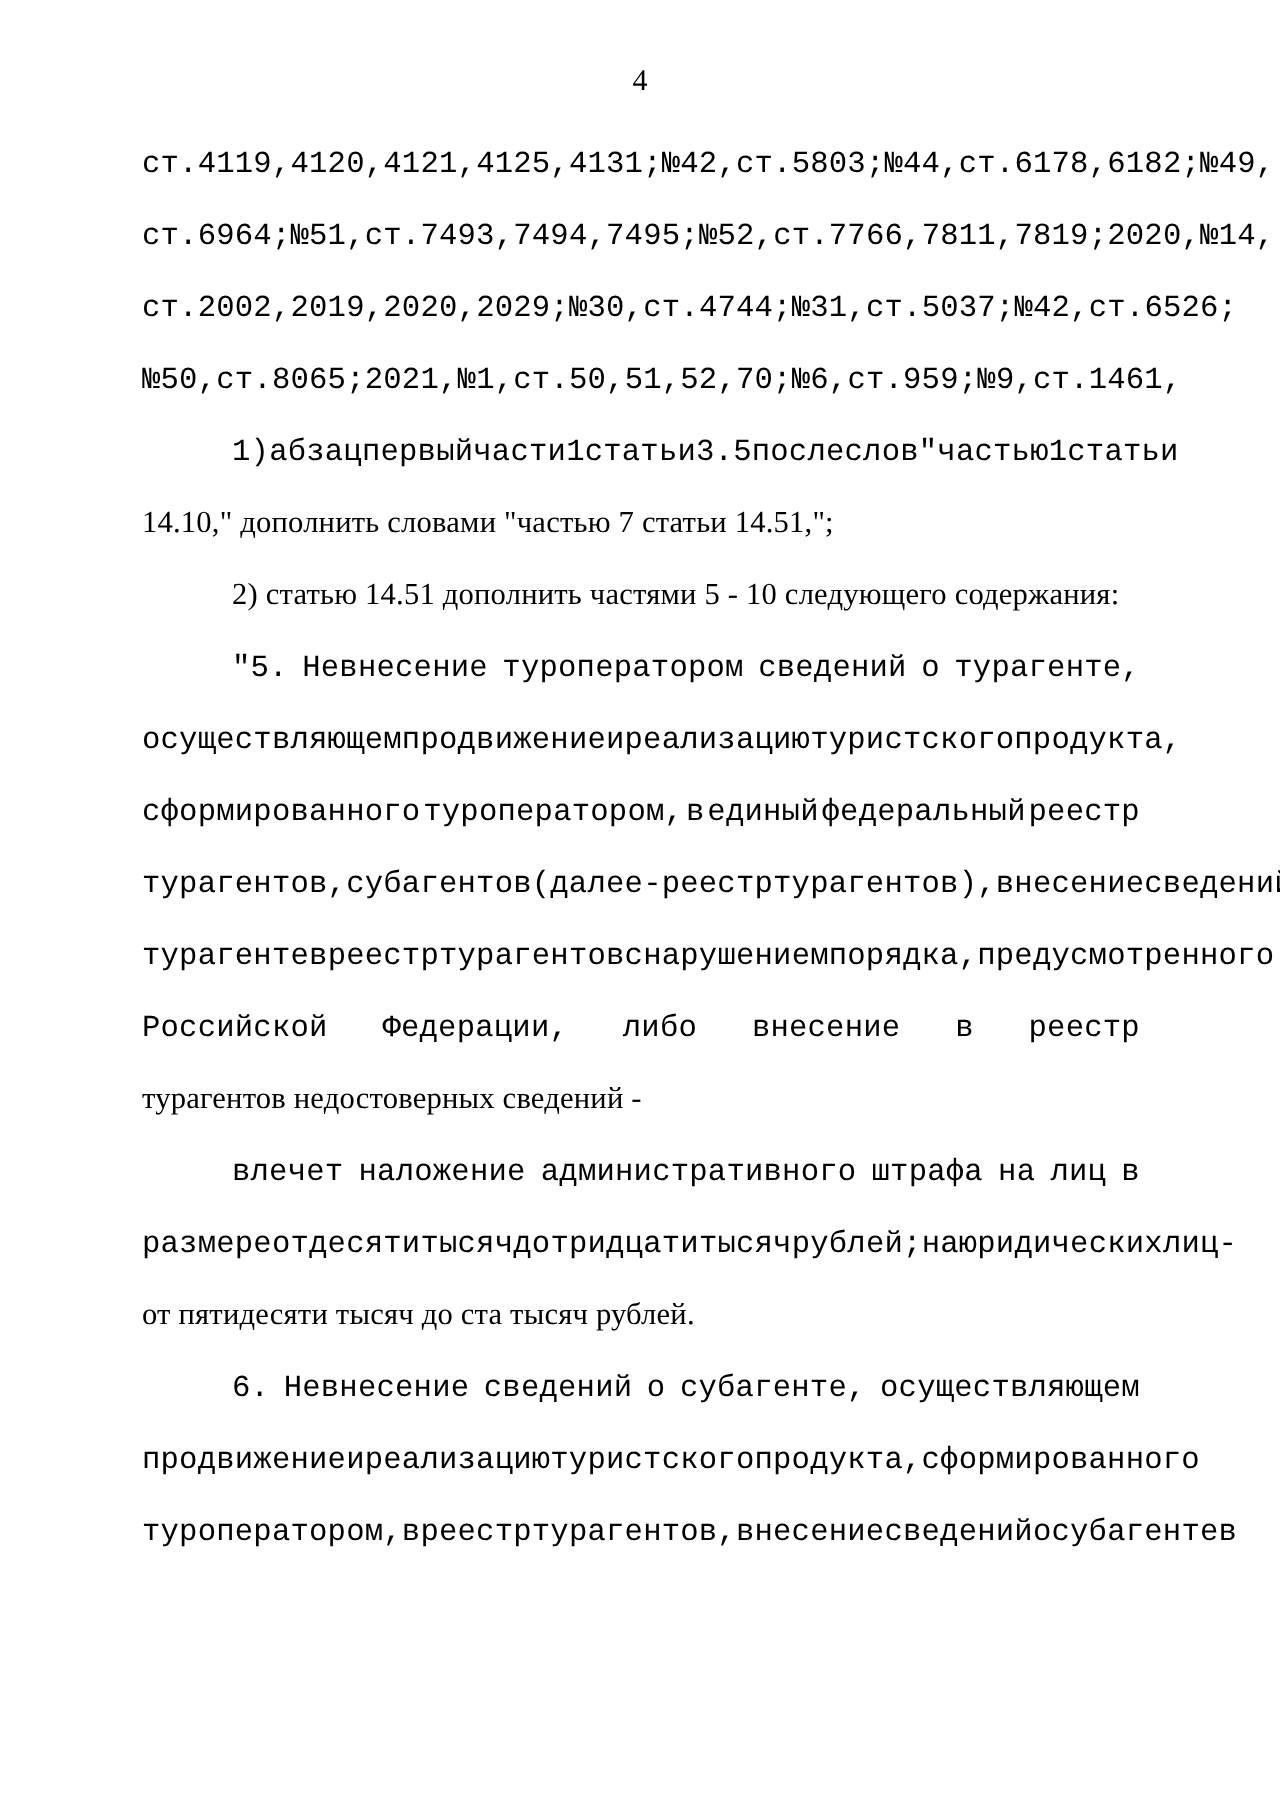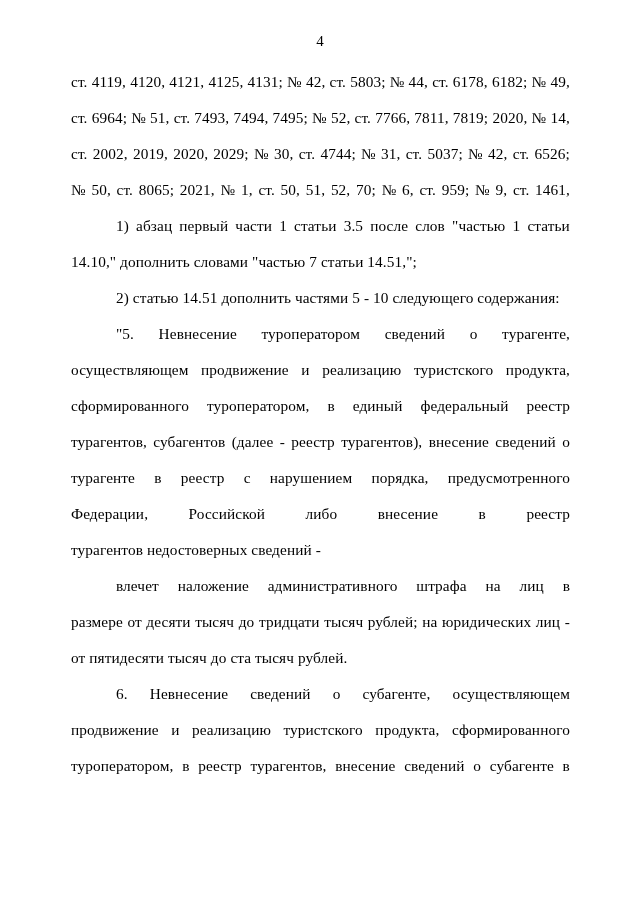--- a/index.html
+++ b/index.html
@@ -41,20 +41,21 @@
     line-height: 36px;
     font-size: 15.3px;
     white-space: nowrap;
     letter-spacing: 0.1px;
   }
   
   .line.just {
     display: flex;
     justify-content: space-between;
     white-space: normal;
+    font-family: Liberation Mono, monospace;
   }
   .line.just > .w {
     white-space: pre;
   }
   
   .line.indent {
     padding-left: 45px;
     box-sizing: border-box;
     width: 499px;
   }
@@ -204,28 +205,29 @@
           <span class="w">реестр</span>
           <span class="w">турагентов),</span>
           <span class="w">внесение</span>
           <span class="w">сведений</span>
           <span class="w">о</span>
         </div>
         <div class="line just">
           <span class="w">турагенте</span>
           <span class="w">в</span>
           <span class="w">реестр</span>
+          <span class="w">турагентов</span>
           <span class="w">с</span>
           <span class="w">нарушением</span>
           <span class="w">порядка,</span>
           <span class="w">предусмотренного</span>
         </div>
         <div class="line just">
+          <span class="w">Российской</span>
           <span class="w">Федерации,</span>
-          <span class="w">Российской</span>
           <span class="w">либо</span>
           <span class="w">внесение</span>
           <span class="w">в</span>
           <span class="w">реестр</span>
         </div>
         <div class="line">турагентов недостоверных сведений -</div>
       </div>
       <div class="para">
         <div class="line just indent">
           <span class="w">влечет</span>

